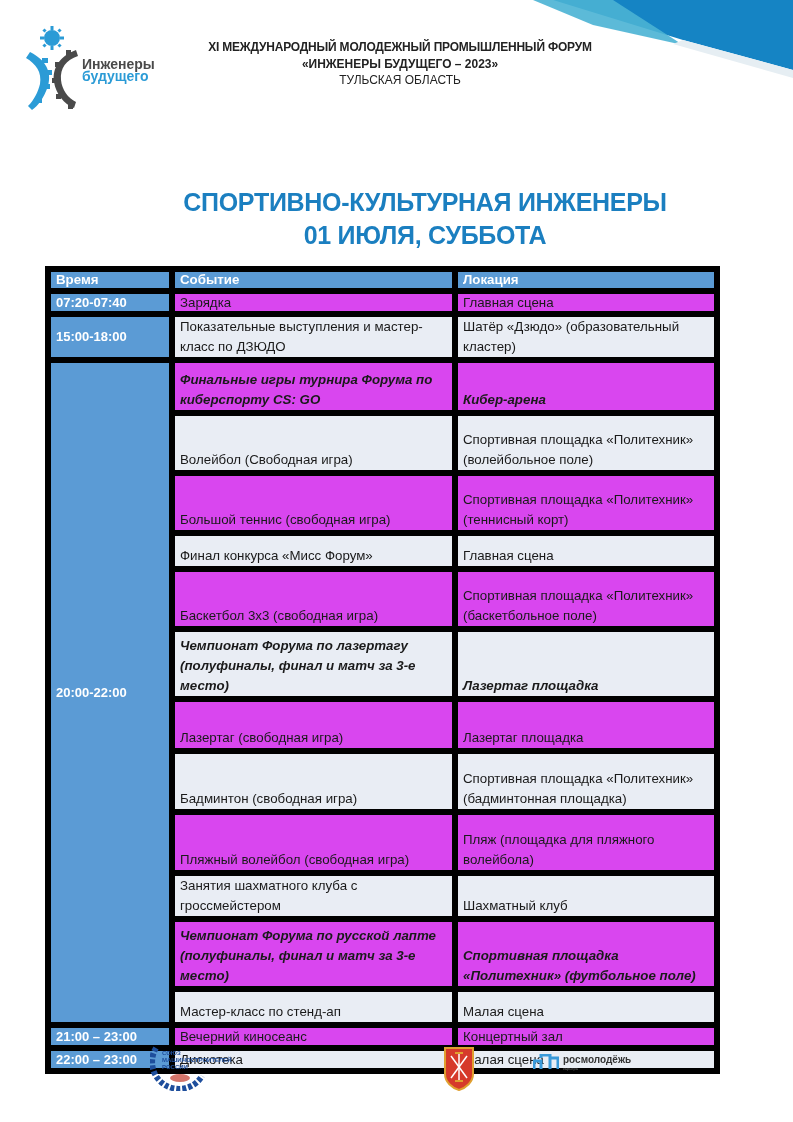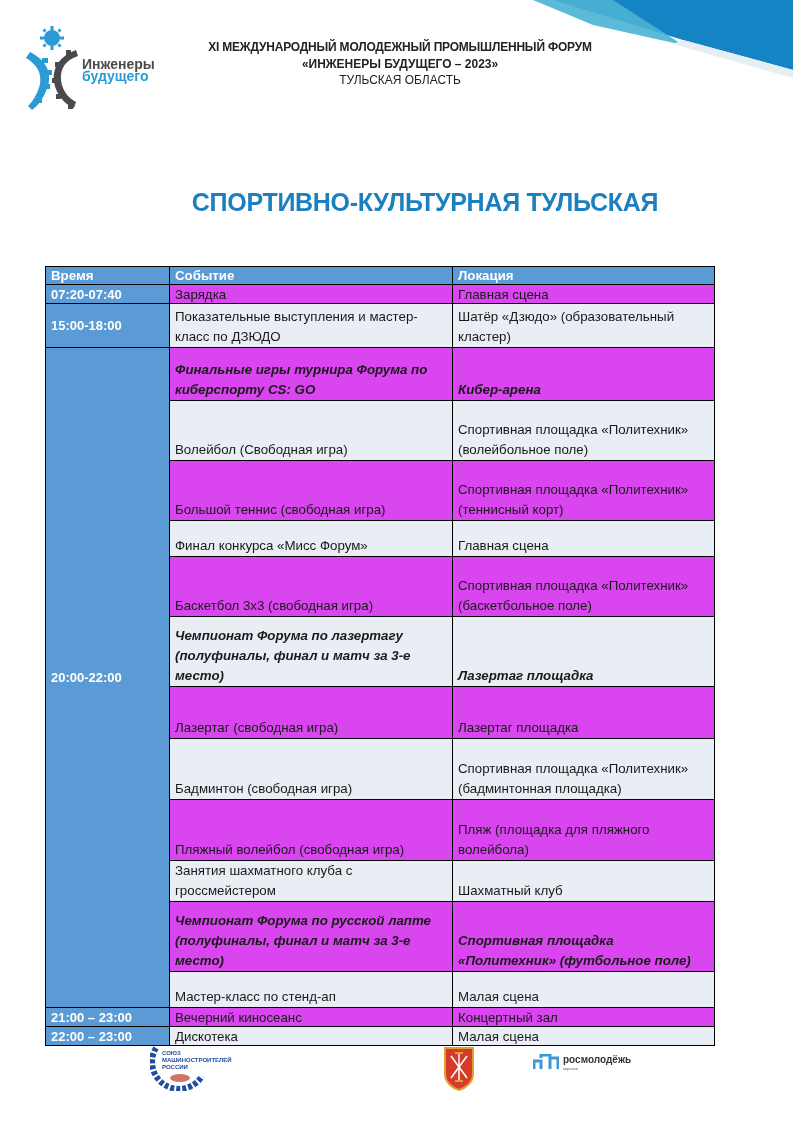--- a/index.html
+++ b/index.html
@@ -19,21 +19,21 @@
   .forum-header .h2 { font-size: 13px; font-weight: bold; color: #222; line-height: 17px; transform: scaleX(0.92); }
   .forum-header .h3 { font-size: 13px; color: #222; line-height: 16px; transform: scaleX(0.92); }
 
   .title { position: absolute; left: 100px; top: 186px; width: 650px; text-align: center; color: #1b7fc0; font-weight: bold; font-size: 25px; line-height: 33px; letter-spacing: -0.3px; }
 
   
   .sched { position: absolute; left: 45px; top: 266px; width: 669px; border-collapse: collapse; table-layout: fixed; }
   .sched col.c1 { width: 124px; }
   .sched col.c2 { width: 283px; }
   .sched col.c3 { width: 262px; }
-  .sched th, .sched td { font-size: 13.3px; line-height: 20px; padding: 0 5px; vertical-align: bottom; border: 1px solid #000000; text-align: left; }
+  .sched th, .sched td { font-size: 13.3px; line-height: 20px; padding: 0 5px; vertical-align: bottom; border: 6px solid #000000; text-align: left; }
   .sched th { background: #5b9bd5; color: #ffffff; font-weight: bold; height: 18px; line-height: 16px; }
   .sched td.time { background: #5b9bd5; color: #ffffff; font-weight: bold; vertical-align: middle; font-size: 13px; }
   .sched tr.dark td:not(.time) { background: #d946ef; }
   .sched tr.light td:not(.time) { background: #e9edf4; }
   .sched td.bold { font-weight: bold; font-style: italic; }
   .sched tr.short td { line-height: 17px; height: 19px; }
 
   
   .footer { position: absolute; top: 1046px; left: 150px; width: 480px; height: 50px; }
   .flogo { position: absolute; top: 0; }
@@ -89,21 +89,22 @@
   </div>
 </div>
 
 <div class="forum-header">
   <div class="h1">XI МЕЖДУНАРОДНЫЙ МОЛОДЕЖНЫЙ ПРОМЫШЛЕННЫЙ ФОРУМ</div>
   <div class="h2">«ИНЖЕНЕРЫ БУДУЩЕГО – 2023»</div>
   <div class="h3">ТУЛЬСКАЯ ОБЛАСТЬ</div>
 </div>
 
 <div class="title">
-  <div>СПОРТИВНО-КУЛЬТУРНАЯ ТУЛЬСКАЯ</div>
+  <div>СПОРТИВНО-КУЛЬТУРНАЯ ИНЖЕНЕРЫ</div>
+  <div>01 ИЮЛЯ, СУББОТА</div>
 </div>
 
 <table class="sched">
   <colgroup>
       <col class="c1">
       <col class="c2">
       <col class="c3">
     </colgroup>
   <thead>
     <tr>

